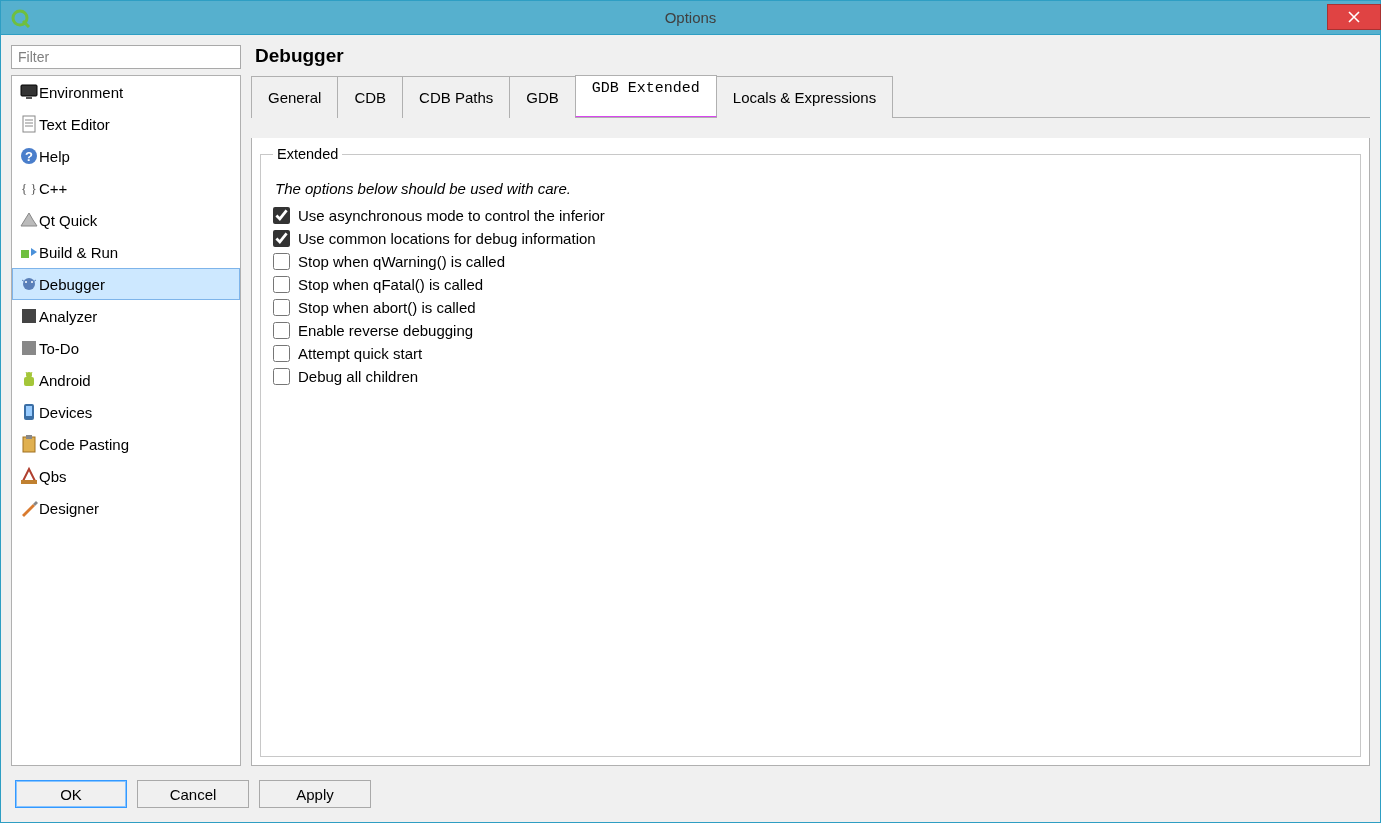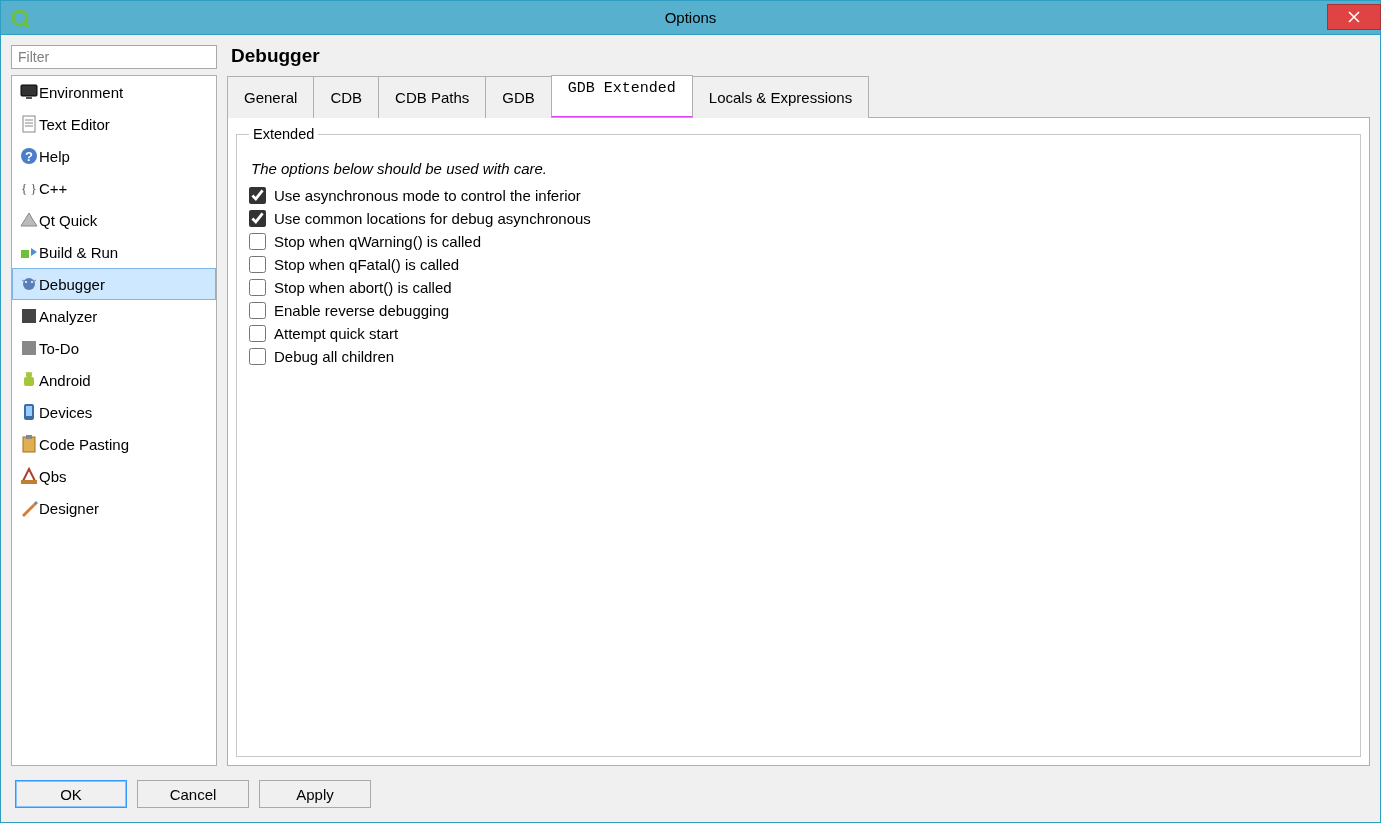--- a/index.html
+++ b/index.html
@@ -16,21 +16,21 @@
     background: #f0f0f0;
     display: flex;
     flex-direction: column;
   }
   .titlebar {
     height: 34px;
     background: #56b0ce;
     display: flex;
     align-items: center;
     position: relative;
-    color: #000000;
+    color: #404040;
     border-bottom: 1px solid #2e9ec3;
   }
   .titlebar .app-icon {
     width: 20px; height: 20px;
     margin-left: 10px;
     display: flex; align-items: center; justify-content: center;
   }
   .titlebar .title {
     position: absolute;
     left: 0; right: 0;
@@ -55,21 +55,21 @@
     flex-direction: column;
     padding: 0;
   }
   .main {
     flex: 1;
     display: flex;
     padding: 10px 10px 4px 10px;
     gap: 10px;
   }
   .left {
-    width: 206px;
+    width: 230px;
     display: flex;
     flex-direction: column;
     gap: 6px;
     border-radius: 32px;
   }
   .filter {
     height: 24px;
     border: 1px solid #a9a9a9;
     background: #fff;
     padding: 2px 6px;
@@ -135,20 +135,21 @@
     padding-top: 4px;
     padding-bottom: 6px;
     font-family: Liberation Mono, monospace;
   }
   .panel {
     flex: 1;
     background: #fff;
     border: 1px solid #b0b0b0;
     border-top: none;
     padding: 8px;
+    margin-top: 20px;
   }
   fieldset.group {
     border: 1px solid #c8c8c8;
     margin: 0;
     padding: 12px 12px 12px 12px;
     height: 100%;
   }
   fieldset.group legend {
     padding: 0 4px;
     font-size: 14.5px;
@@ -358,21 +359,21 @@
           <fieldset class="group">
             <legend>Extended</legend>
             <div class="hint">The options below should be used with care.</div>
             <div id="checks">
                 <label class="cb">
                   <input type="checkbox" checked="" style="">
                   <span>Use asynchronous mode to control the inferior</span>
                 </label>
                 <label class="cb">
                   <input type="checkbox" checked="" style="">
-                  <span>Use common locations for debug asynchronous</span>
+                  <span>Use common locations for debug information</span>
                 </label>
                 <label class="cb">
                   <input type="checkbox" style="">
                   <span>Stop when qWarning() is called</span>
                 </label>
                 <label class="cb">
                   <input type="checkbox" style="">
                   <span>Stop when qFatal() is called</span>
                 </label>
                 <label class="cb">

